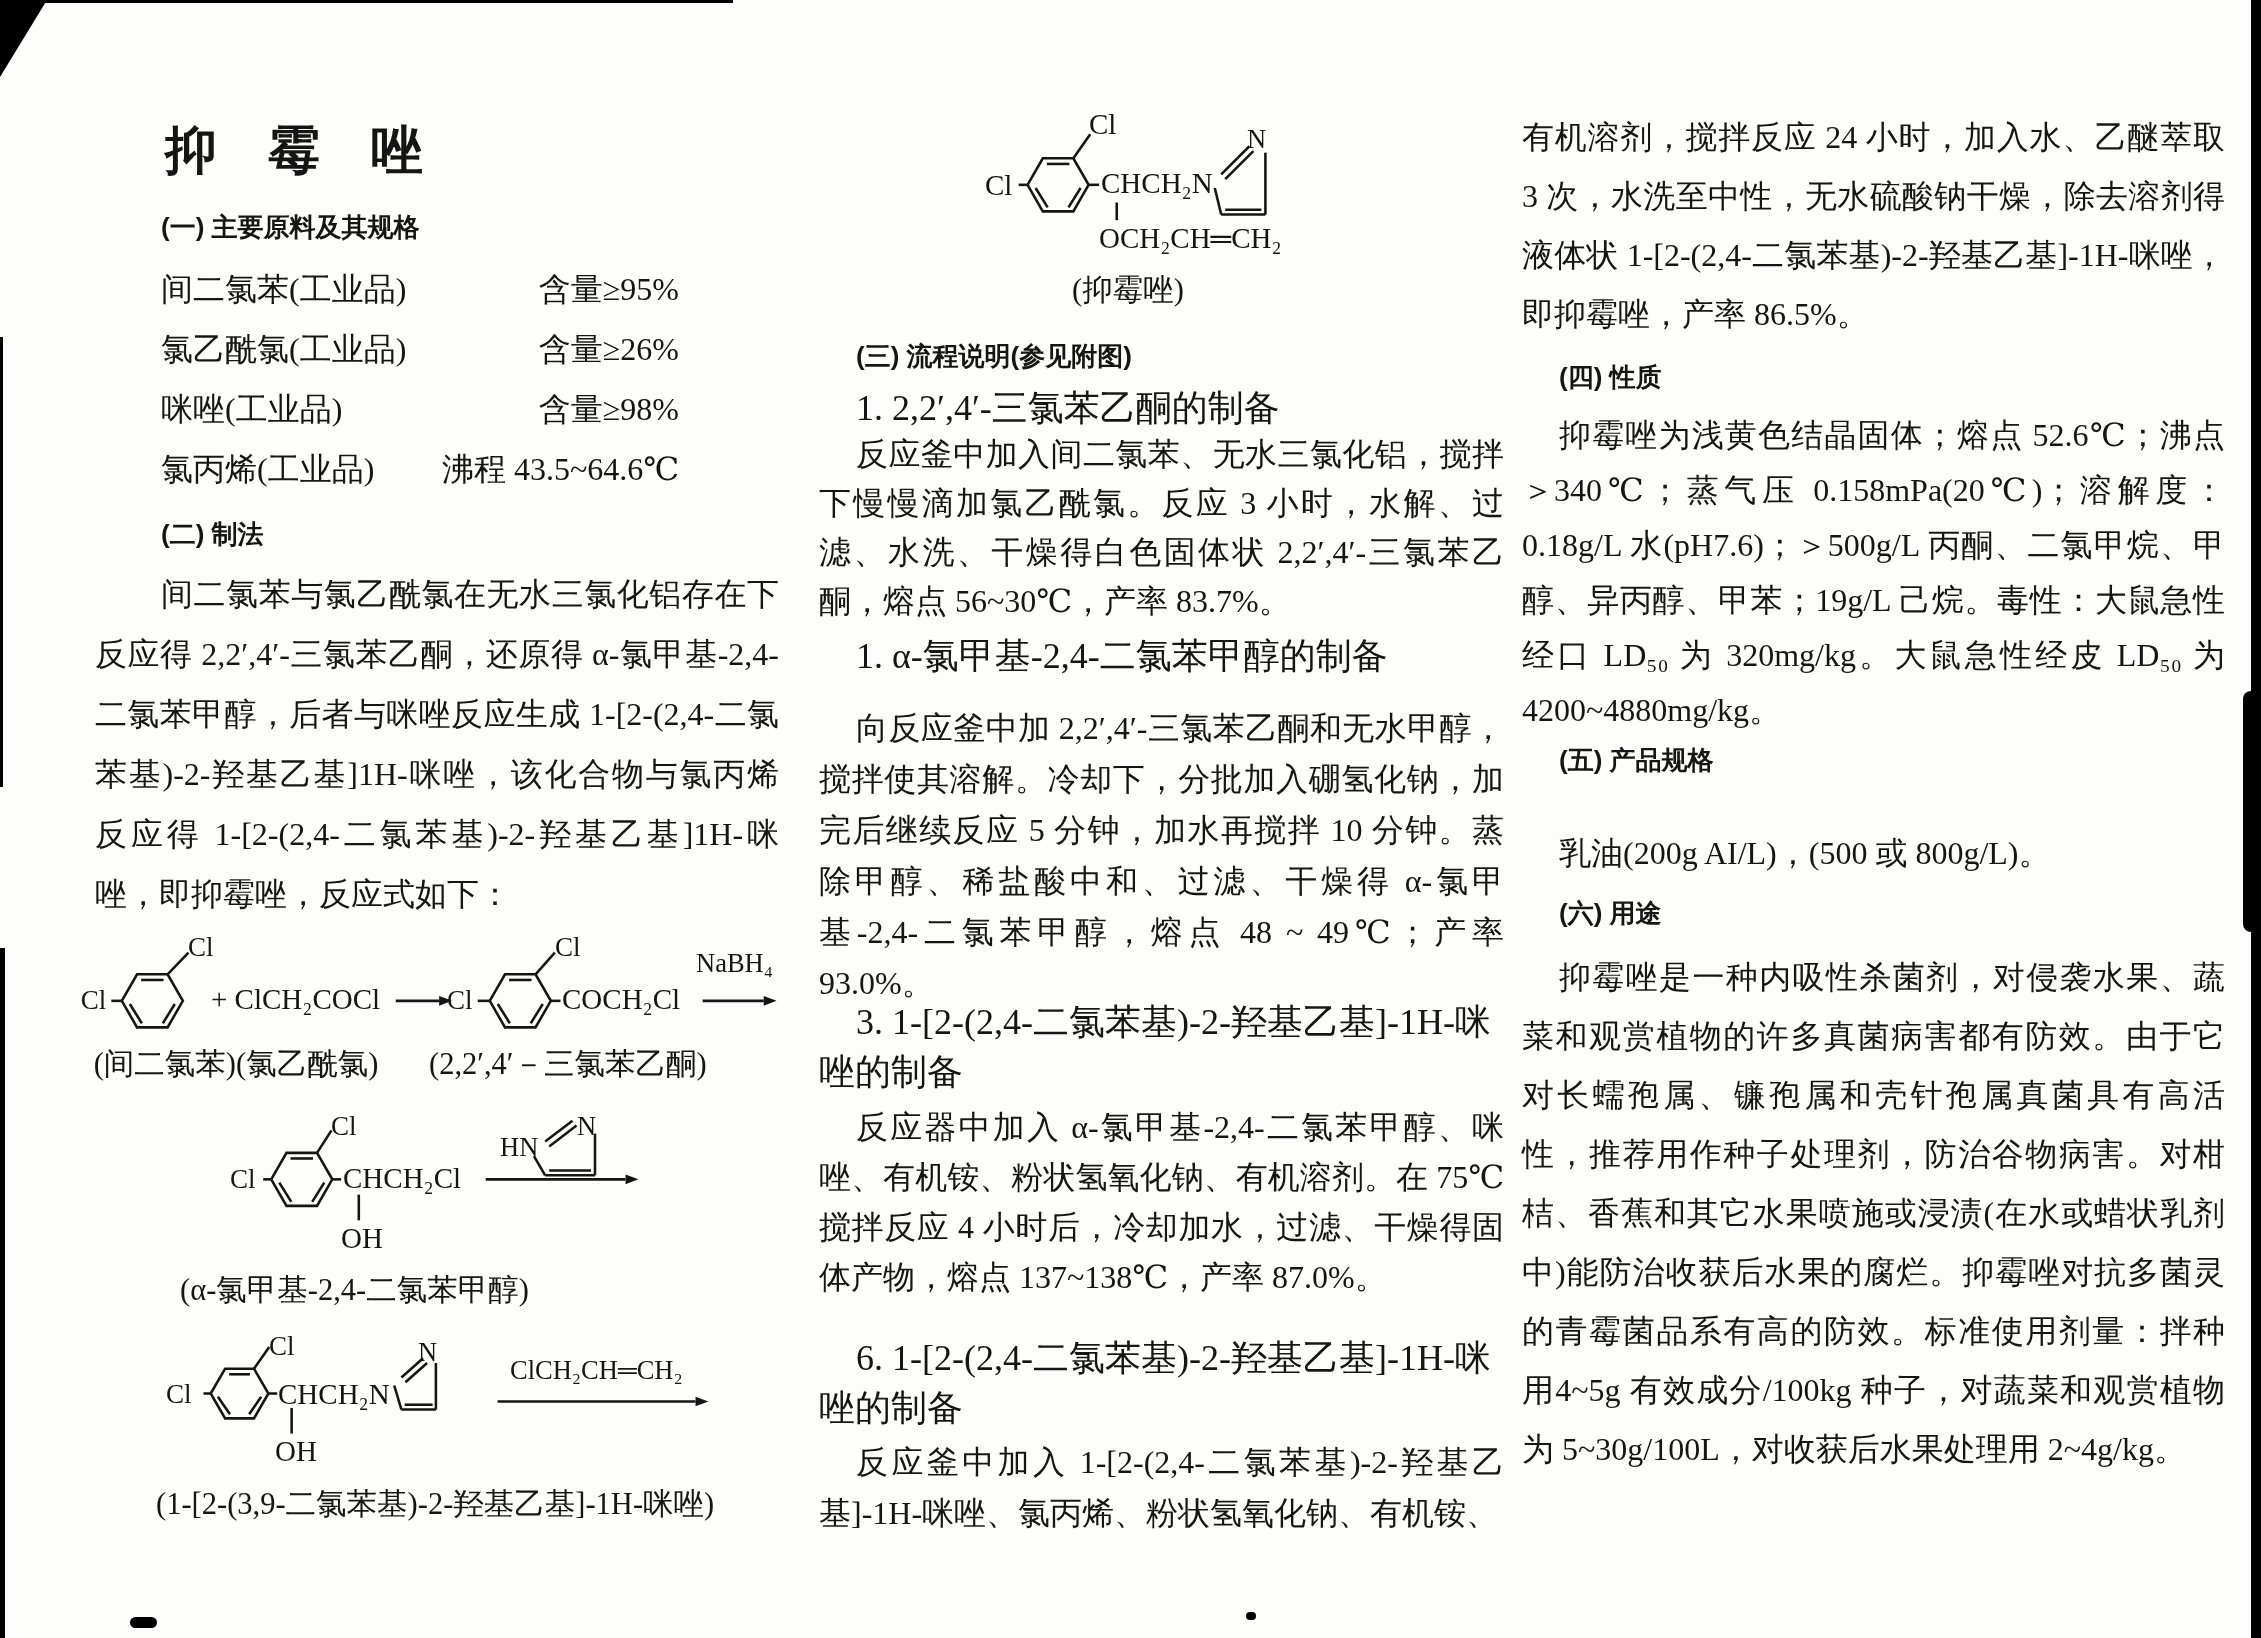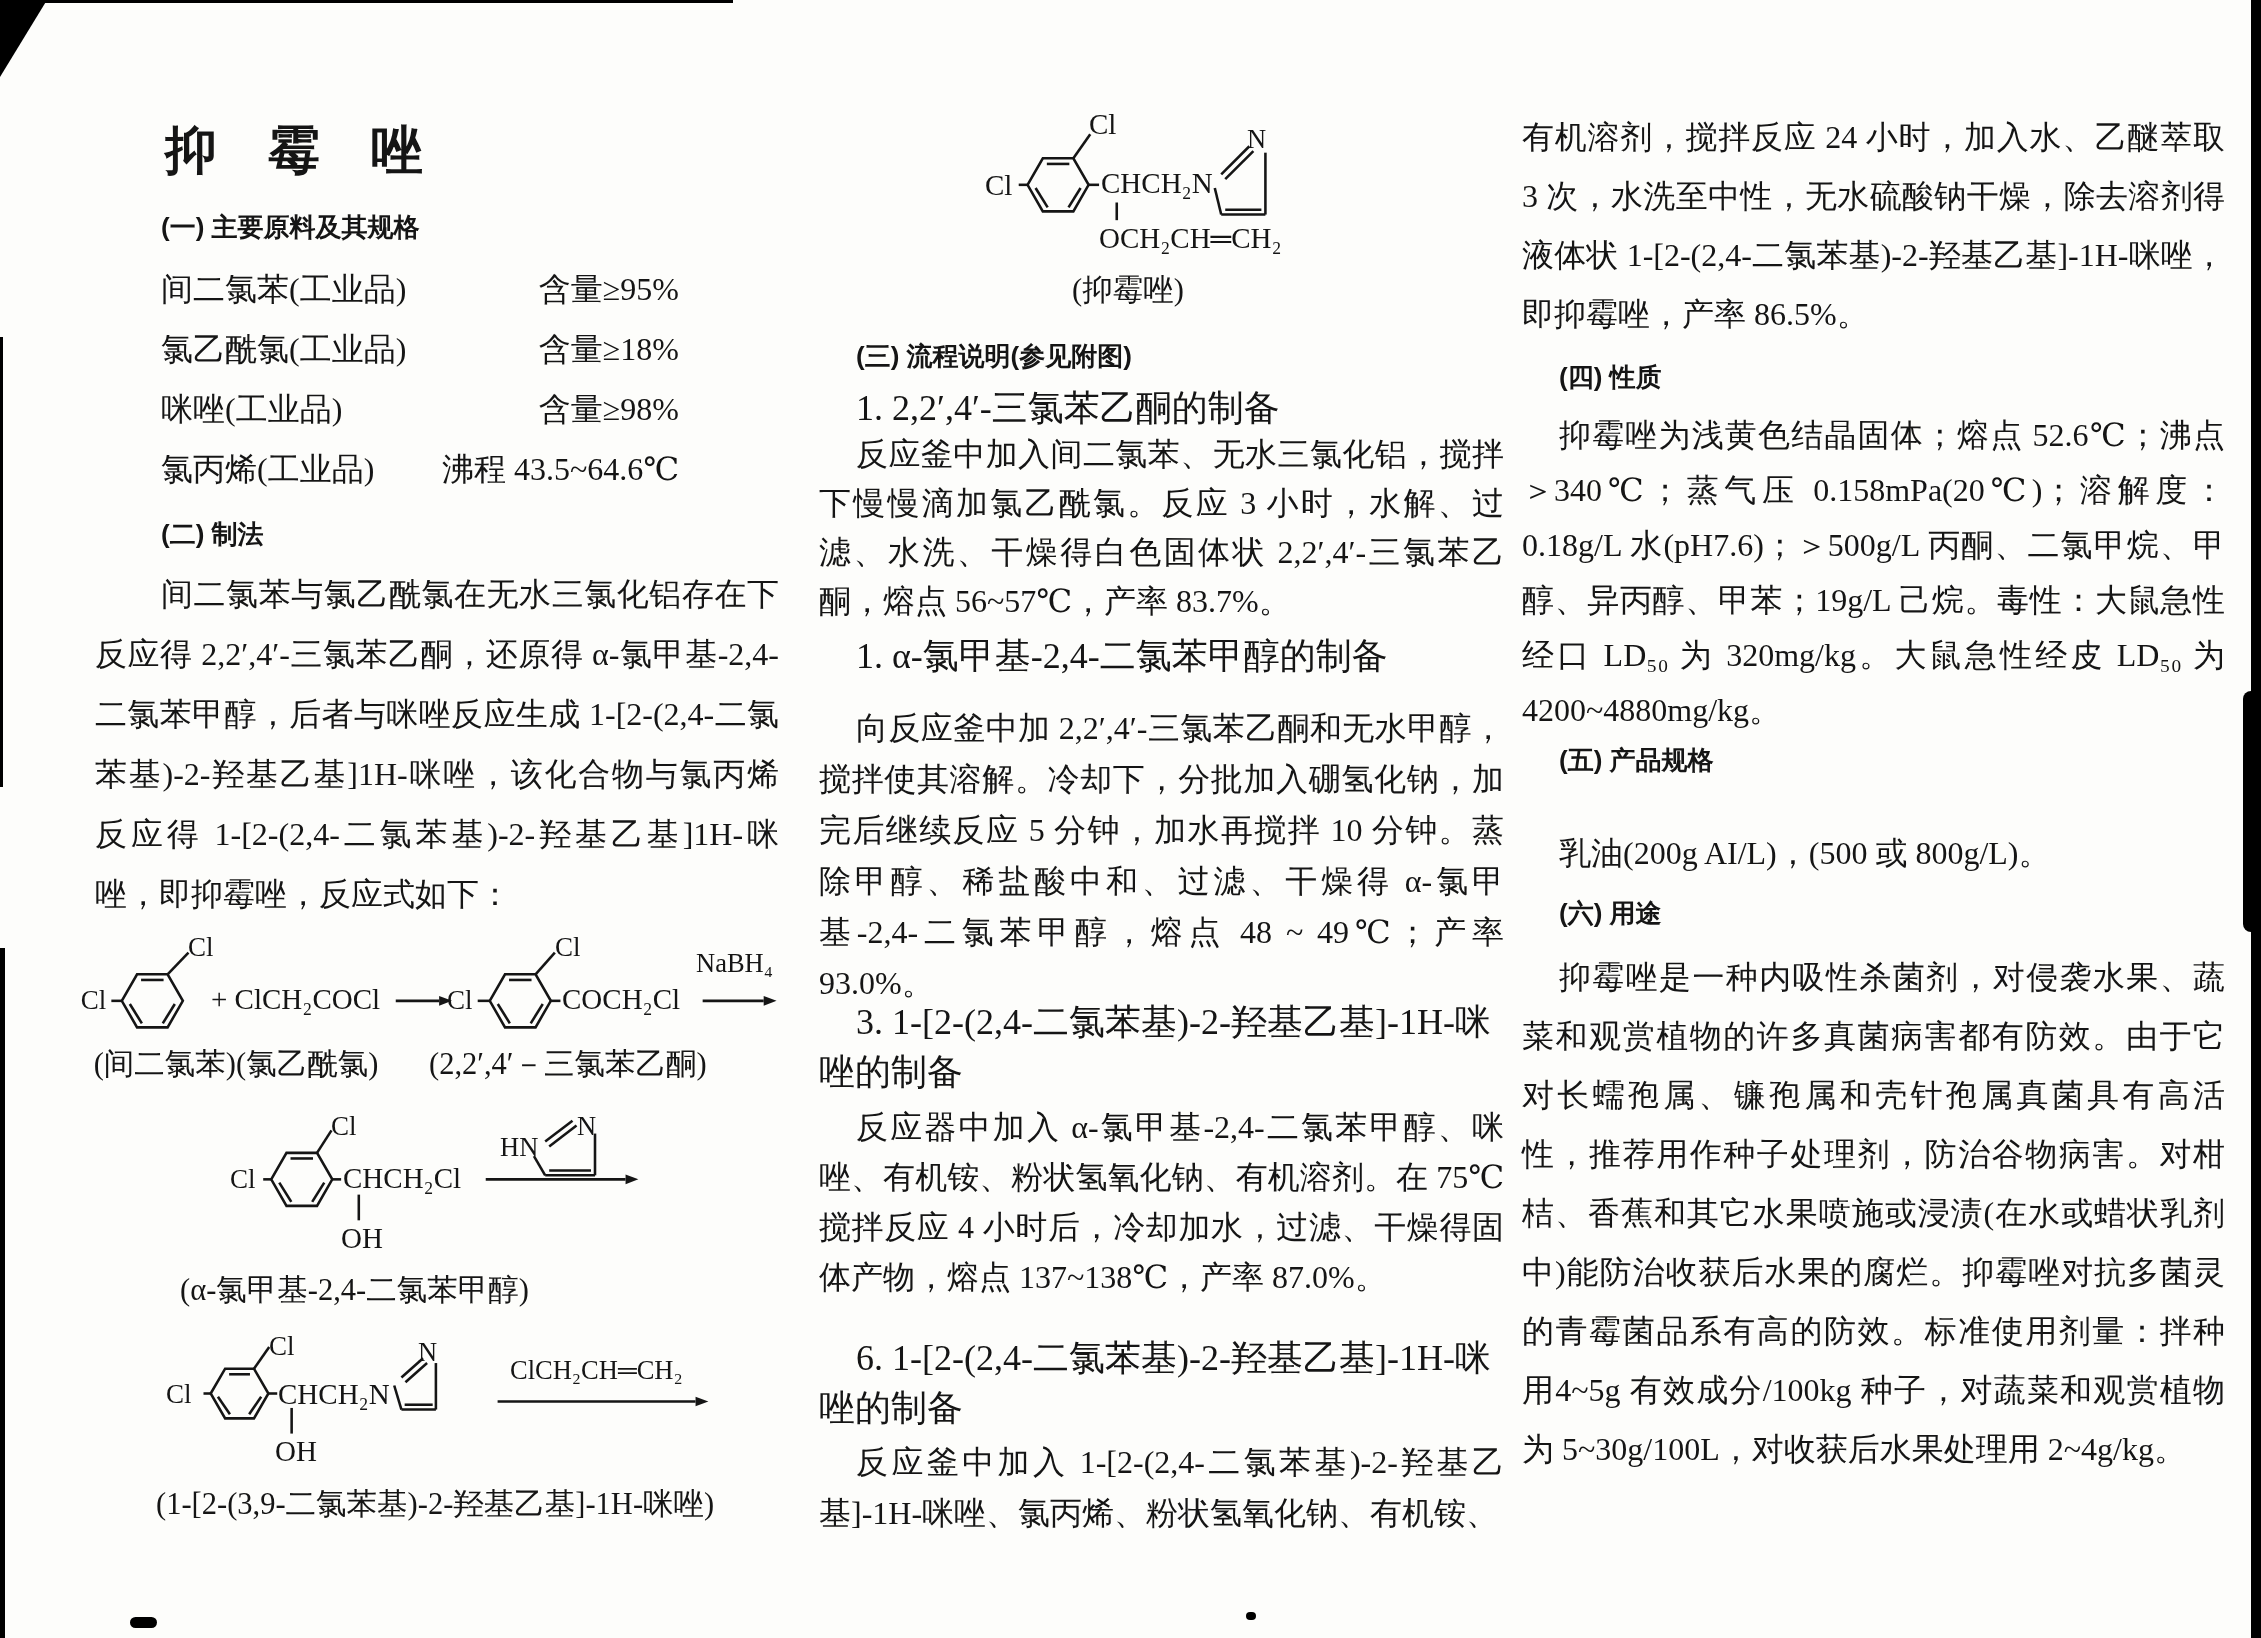--- a/index.html
+++ b/index.html
@@ -64,21 +64,21 @@
 
 <div class="abs h-sec ind-l" style="left:95px;top:207px;width:684px;">(一) 主要原料及其规格</div>
 
 <div class="abs" style="left:95px;top:259px;">
   <div class="mat-row">
     <span>间二氯苯(工业品)</span>
     <span>含量≥95%</span>
   </div>
   <div class="mat-row">
     <span>氯乙酰氯(工业品)</span>
-    <span>含量≥18%</span>
+    <span>含量≥26%</span>
   </div>
   <div class="mat-row">
     <span>咪唑(工业品)</span>
     <span>含量≥98%</span>
   </div>
   <div class="mat-row">
     <span>氯丙烯(工业品)</span>
     <span>沸程 43.5~64.6℃</span>
   </div>
 </div>
@@ -219,21 +219,21 @@
   <span class="chem" style="left:37px;top:79px;">Cl</span>
   <span class="chem" style="left:153px;top:77px;">CHCH₂N</span>
   <span class="chem-sm" style="left:299px;top:34px;">N</span>
   <span class="chem" style="left:151px;top:132px;">OCH₂CH═CH₂</span>
   <span class="cap" style="left:124px;top:180px;">(抑霉唑)</span>
 </div>
 
 <div class="abs h-sec ind-m" style="left:819px;top:336px;width:685px;">(三) 流程说明(参见附图)</div>
 
 <div class="abs step-h ind-m" style="left:819px;top:383px;width:685px;">1. 2,2′,4′-三氯苯乙酮的制备</div>
-<div class="abs para ind-m" style="left:819px;top:430px;width:685px;line-height:49px;">反应釜中加入间二氯苯、无水三氯化铝，搅拌下慢慢滴加氯乙酰氯。反应 3 小时，水解、过滤、水洗、干燥得白色固体状 2,2′,4′-三氯苯乙酮，熔点 56~57℃，产率 83.7%。</div>
+<div class="abs para ind-m" style="left:819px;top:430px;width:685px;line-height:49px;">反应釜中加入间二氯苯、无水三氯化铝，搅拌下慢慢滴加氯乙酰氯。反应 3 小时，水解、过滤、水洗、干燥得白色固体状 2,2′,4′-三氯苯乙酮，熔点 56~30℃，产率 83.7%。</div>
 
 <div class="abs step-h ind-m" style="left:819px;top:631px;width:685px;">1. α-氯甲基-2,4-二氯苯甲醇的制备</div>
 <div class="abs para lh-m2 ind-m" style="left:819px;top:679px;width:685px;margin-top:24px;">向反应釜中加 2,2′,4′-三氯苯乙酮和无水甲醇，搅拌使其溶解。冷却下，分批加入硼氢化钠，加完后继续反应 5 分钟，加水再搅拌 10 分钟。蒸除甲醇、稀盐酸中和、过滤、干燥得 α-氯甲基-2,4-二氯苯甲醇，熔点 48 ~ 49℃；产率 93.0%。</div>
 
 <div class="abs step-h ind-m" style="left:819px;top:997px;width:685px;">3. 1-[2-(2,4-二氯苯基)-2-羟基乙基]-1H-咪唑的制备</div>
 <div class="abs para lh-m" style="left:819px;top:1102px;width:685px;text-indent:37px;">反应器中加入 α-氯甲基-2,4-二氯苯甲醇、咪唑、有机铵、粉状氢氧化钠、有机溶剂。在 75℃搅拌反应 4 小时后，冷却加水，过滤、干燥得固体产物，熔点 137~138℃，产率 87.0%。</div>
 
 <div class="abs step-h ind-m" style="left:819px;top:1333px;width:685px;">6. 1-[2-(2,4-二氯苯基)-2-羟基乙基]-1H-咪唑的制备</div>
 <div class="abs para lh-m2 ind-m" style="left:819px;top:1437px;width:685px;">反应釜中加入 1-[2-(2,4-二氯苯基)-2-羟基乙基]-1H-咪唑、氯丙烯、粉状氢氧化钠、有机铵、</div>
 

